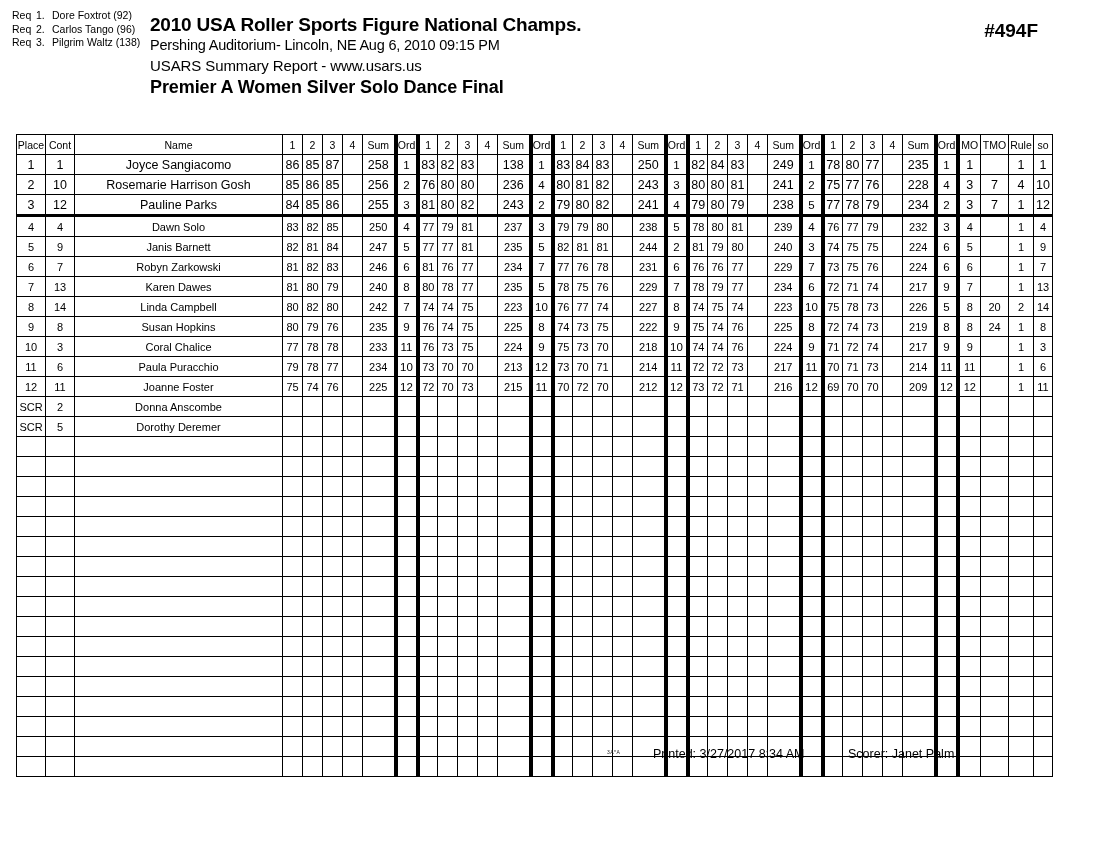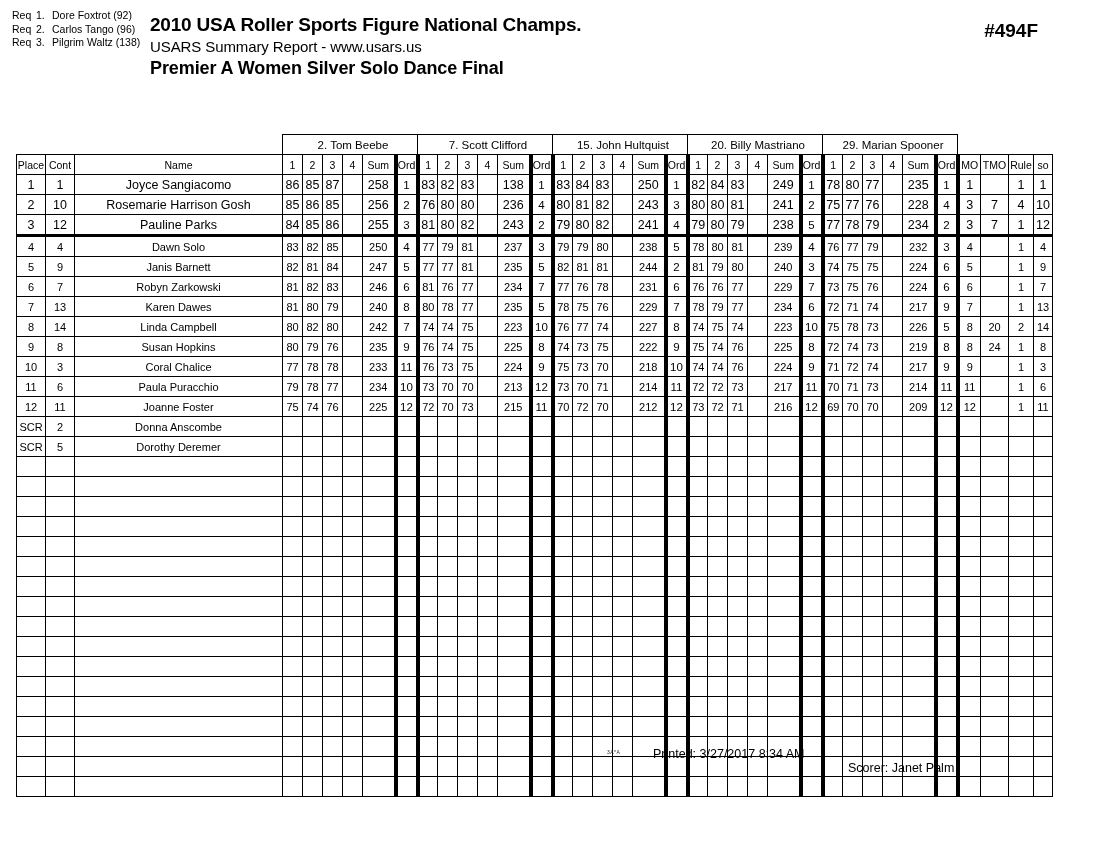--- a/index.html
+++ b/index.html
@@ -141,36 +141,37 @@
     position: absolute;
     left: 607px;
     top: 2px;
     font-size: 5px;
     letter-spacing: 0.5px;
     color: #222;
   }
   #scorer {
     position: absolute;
     left: 848px;
-    top: 14px;
+    top: 0px;
     white-space: nowrap;
     text-align: right;
   }
 </style>
 </head>
 <body>
 
 <div id="req-block">
     <span class="req-line"><span class="req-lab">Req</span><span class="req-num">1.</span><span>Dore Foxtrot (92)</span></span>
     <span class="req-line"><span class="req-lab">Req</span><span class="req-num">2.</span><span>Carlos Tango (96)</span></span>
     <span class="req-line"><span class="req-lab">Req</span><span class="req-num">3.</span><span>Pilgrim Waltz (138)</span></span>
   </div>
 
 <div id="title-block">
   <div id="meet-title">2010 USA Roller Sports Figure National Champs.</div>
+  <div id="venue-line">Pershing Auditorium- Lincoln, NE  Aug 6, 2010  09:15 PM</div>
   <div id="report-line">USARS Summary Report - www.usars.us</div>
   <div id="event-title">Premier A Women Silver Solo Dance Final</div>
 </div>
 <div id="event-code">#494F</div>
 
 <table id="sheet">
   <colgroup id="sheet-cols">
       <col class="c-place">
       <col class="c-cont">
       <col class="c-name">
@@ -203,29 +204,20 @@
       <col class="c-sc">
       <col class="c-sc">
       <col class="c-sum">
       <col class="c-ord">
       <col class="c-mo">
       <col class="c-tmo">
       <col class="c-rule">
       <col class="c-so">
     </colgroup>
   <thead>
-    <tr id="judge-row">
-        <td colspan="3" class="blank-head"></td>
-        <td colspan="6" class="judge-head"><span>2.  Tom Beebe</span></td>
-        <td colspan="6" class="judge-head"><span>7.  Scott Clifford</span></td>
-        <td colspan="6" class="judge-head"><span>15.  John Hultquist</span></td>
-        <td colspan="6" class="judge-head"><span>20.  Billy Mastriano</span></td>
-        <td colspan="6" class="judge-head"><span>29.  Marian Spooner</span></td>
-        <td colspan="4" class="blank-head-r"></td>
-      </tr>
     <tr id="colhead-row" class="colhead">
         <td>Place</td>
         <td>Cont</td>
         <td><span class="nm">Name</span></td>
         <td>1</td>
         <td>2</td>
         <td>3</td>
         <td>4</td>
         <td>Sum</td>
         <td class="hv-l hv-r">Ord</td>

